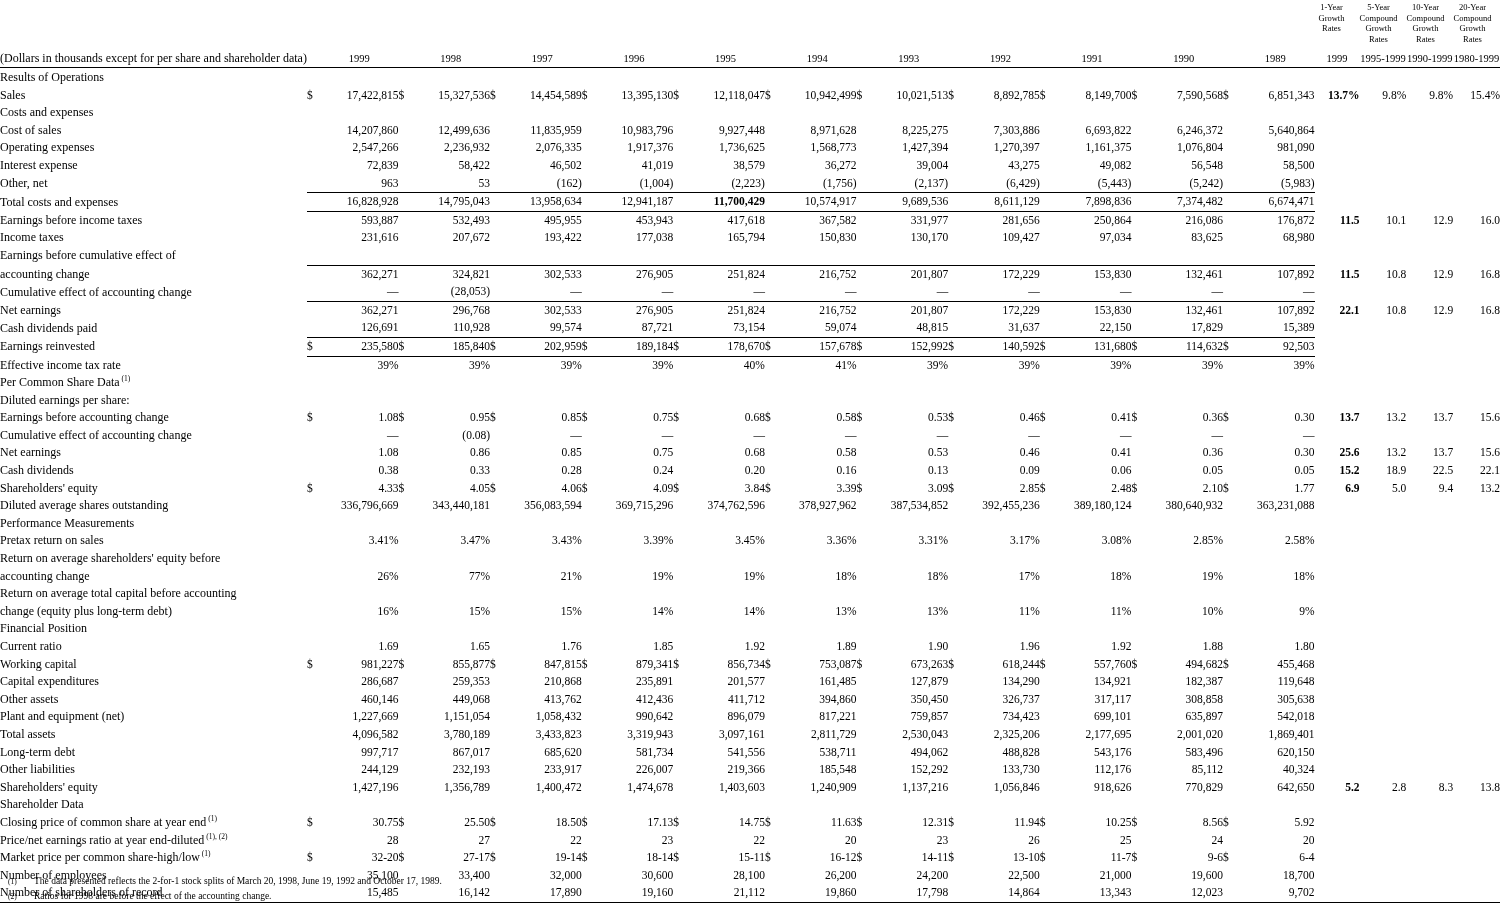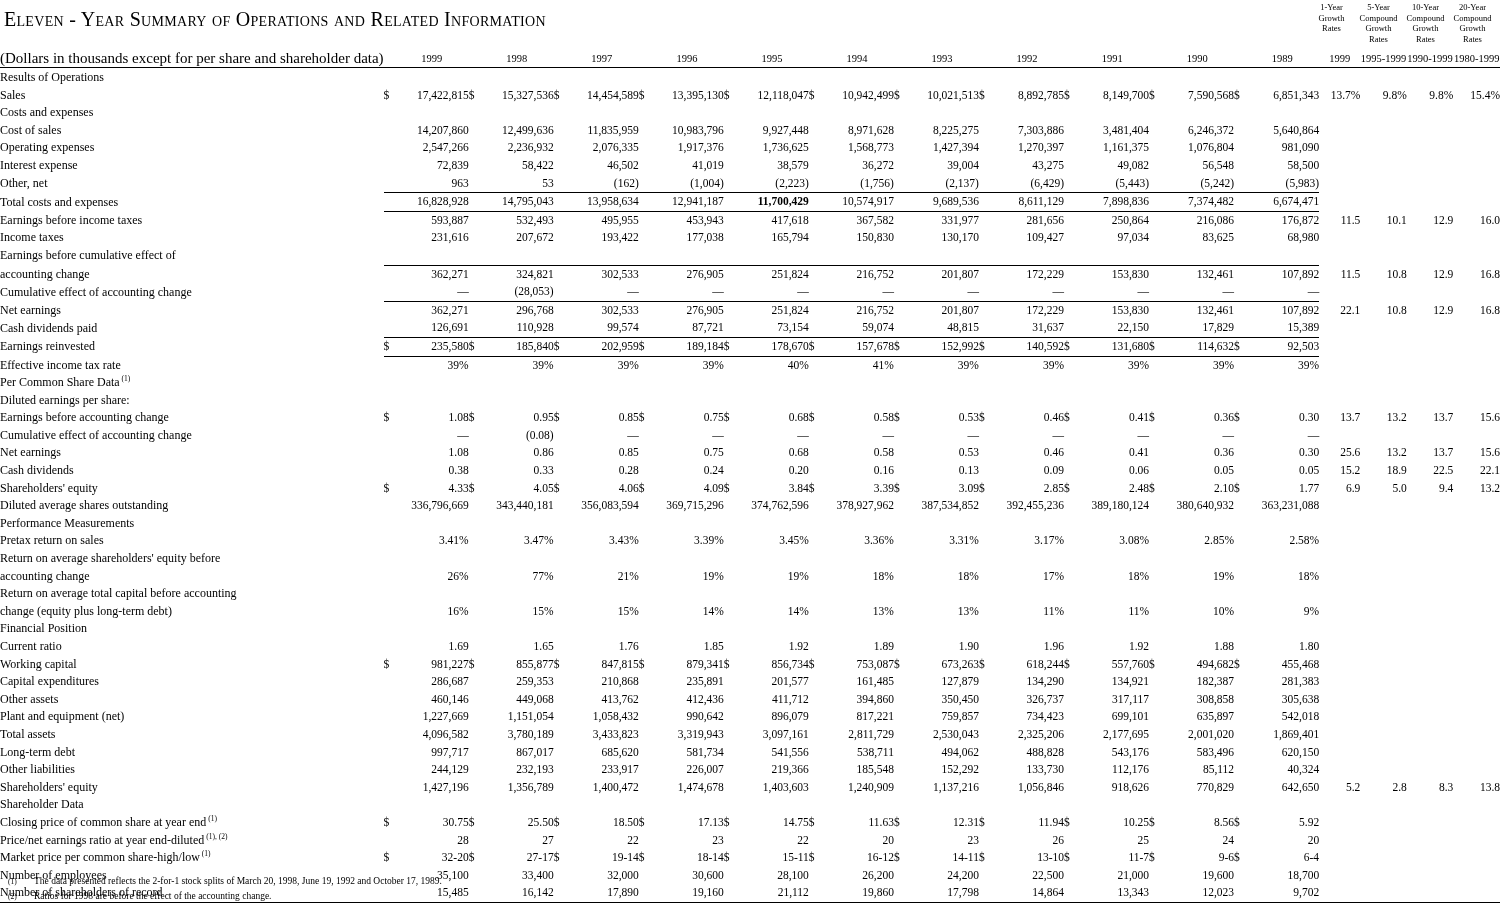--- a/index.html
+++ b/index.html
@@ -89,33 +89,33 @@
     padding-right: 4px;
     font-size: 11.5px;
   }
   
   td.grow {
     width: 47px;
     text-align: right;
     padding-right: 5px;
     font-size: 11.5px;
   }
-  td.grow.b { font-weight: normal; text-align: right; }
+  td.grow.b { font-weight: bold; text-align: right; }
 
   
   tr.yearhead td {
     text-align: center;
     font-size: 10.5px;
     padding-bottom: 2px;
     height: 15px;
     line-height: 13px;
   }
   tr.yearhead td.lbl {
     text-align: left;
-    font-size: 15px;
+    font-size: 12px;
   }
   tr.yearhead td.ycell {
     text-align: center;
   }
 
   .sect { font-size: 12.5px; }
   .sup {
     font-size: 7.5px;
     vertical-align: super;
     line-height: 0;
@@ -139,21 +139,20 @@
     padding-top: 1px;
     flex: 0 0 26px;
   }
   .footnotes .fntext { white-space: nowrap; }
 </style>
 </head>
 <body>
 
 <div id="page">
 
-  <div class="doc-title">Eleven - Year Summary of Operations and Related Information</div>
 
   <div class="growth-head">
     <div class="gcol">
       <span class="gline spacer"></span>
       <span class="gline">1-Year</span>
       <span class="gline">Growth</span>
       <span class="gline">Rates</span>
     </div>
     <div class="gcol">
       <span class="gline">5-Year</span>
@@ -308,21 +307,21 @@
           <td class="num">10,983,796</td>
           <td class="cur"></td>
           <td class="num">9,927,448</td>
           <td class="cur"></td>
           <td class="num">8,971,628</td>
           <td class="cur"></td>
           <td class="num">8,225,275</td>
           <td class="cur"></td>
           <td class="num">7,303,886</td>
           <td class="cur"></td>
-          <td class="num">3,481,404</td>
+          <td class="num">6,693,822</td>
           <td class="cur"></td>
           <td class="num">6,246,372</td>
           <td class="cur"></td>
           <td class="num">5,640,864</td>
           <td class="grow b"></td>
           <td class="grow"></td>
           <td class="grow"></td>
           <td class="grow"></td>
         </tr>
         <tr>
@@ -1211,21 +1210,21 @@
           <td class="num">161,485</td>
           <td class="cur"></td>
           <td class="num">127,879</td>
           <td class="cur"></td>
           <td class="num">134,290</td>
           <td class="cur"></td>
           <td class="num">134,921</td>
           <td class="cur"></td>
           <td class="num">182,387</td>
           <td class="cur"></td>
-          <td class="num">281,383</td>
+          <td class="num">119,648</td>
           <td class="grow b"></td>
           <td class="grow"></td>
           <td class="grow"></td>
           <td class="grow"></td>
         </tr>
         <tr>
           <td class="lbl ind1"><span>Other assets</span></td>
           <td class="cur"></td>
           <td class="num">460,146</td>
           <td class="cur"></td>

